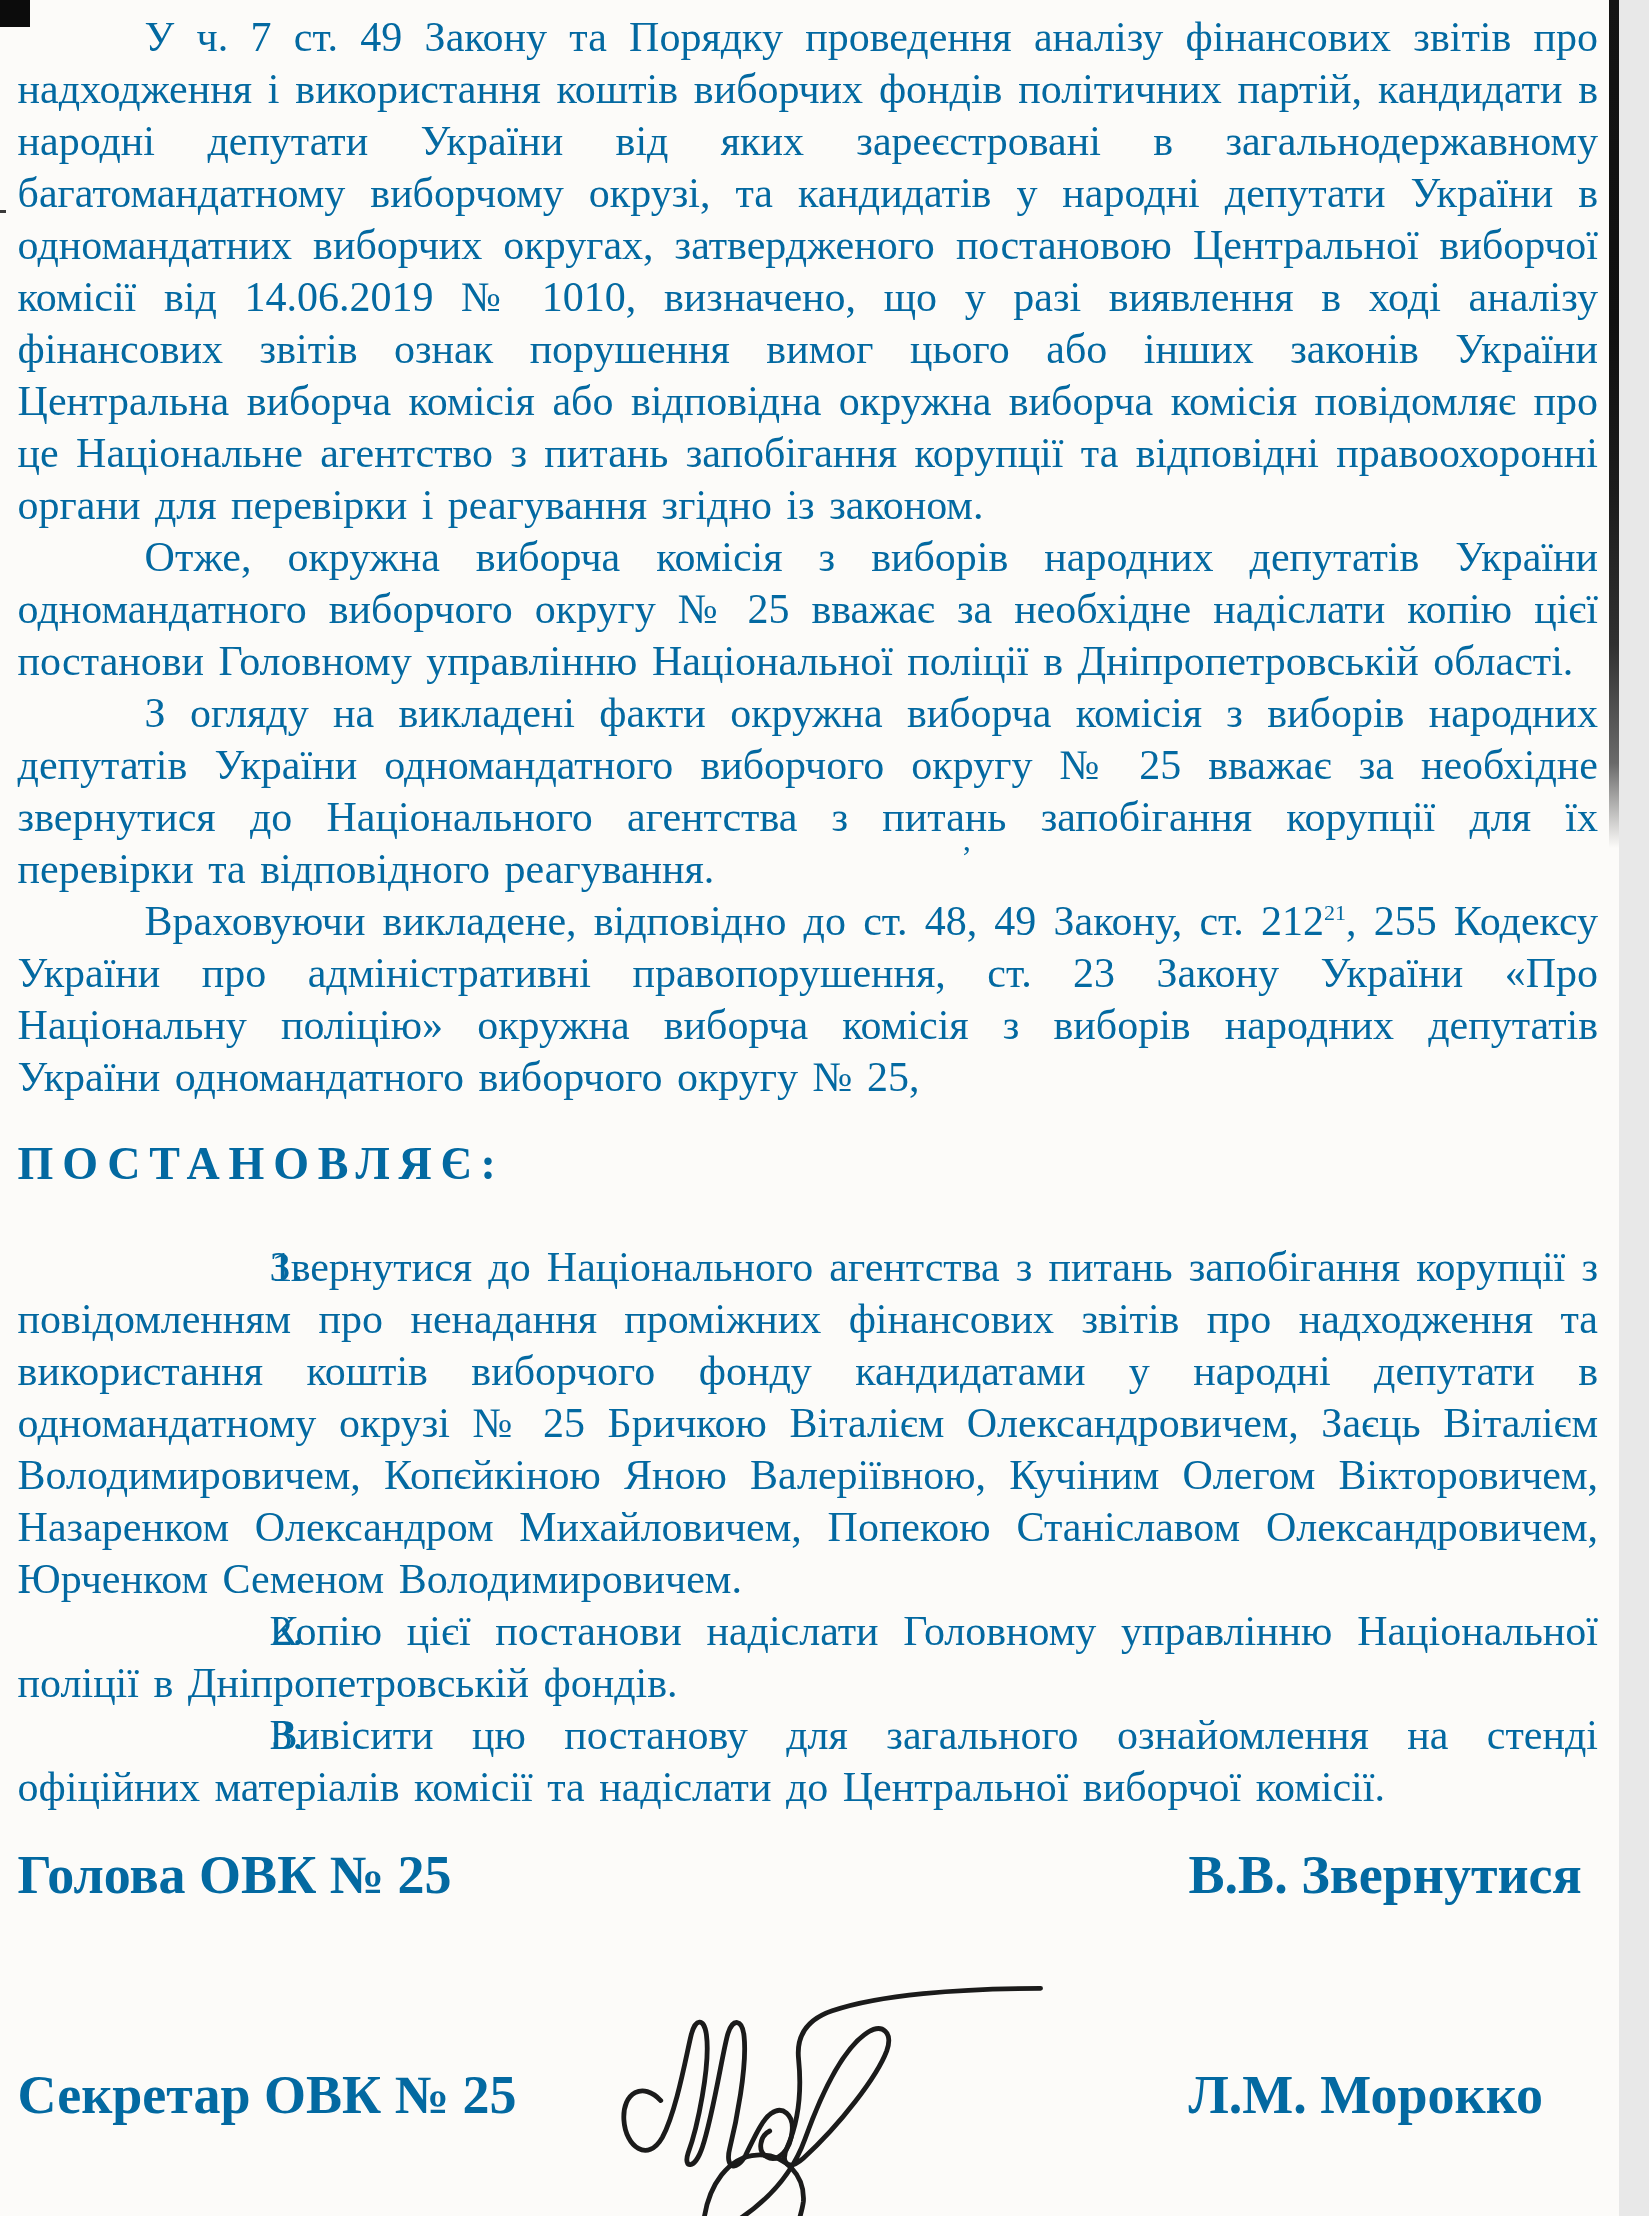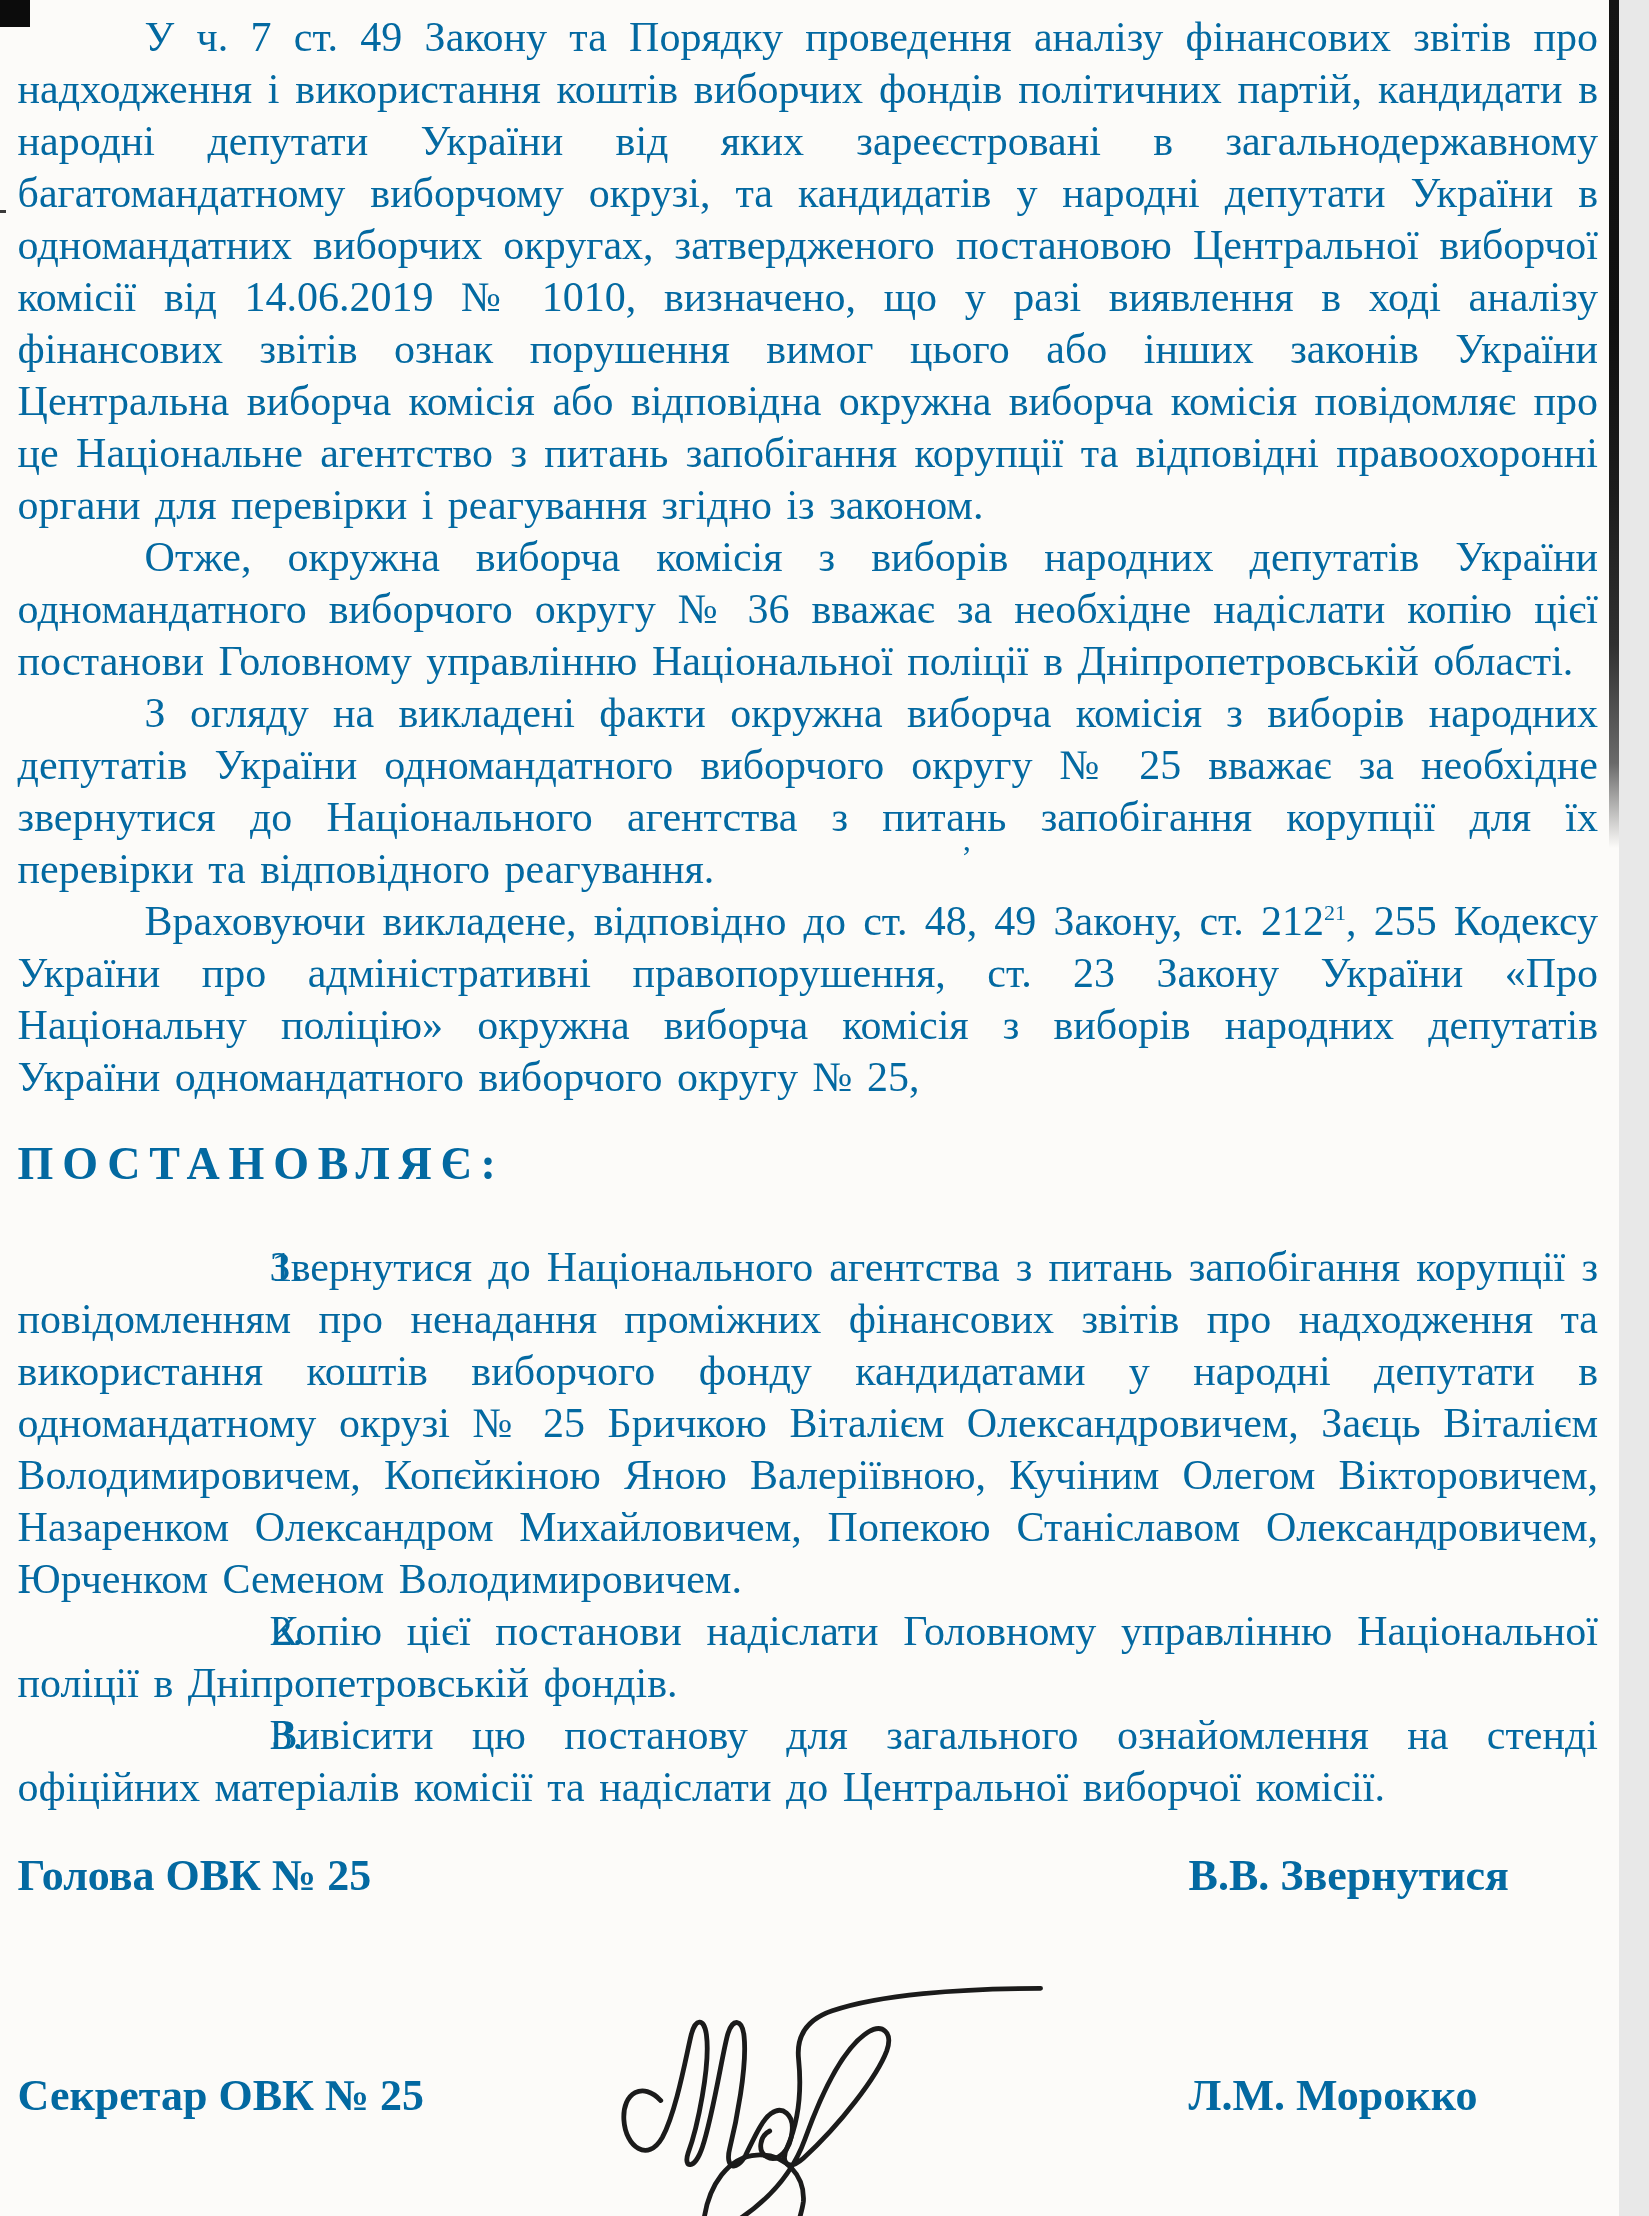--- a/index.html
+++ b/index.html
@@ -40,21 +40,21 @@
     text-align:right;
     text-indent:0 !important;
     font-weight:bold;
     font-size:46px !important;
     letter-spacing:8.8px;
     word-spacing:0 !important;
   }
   .item-num { display:inline-block; width:125px; }
   .sig-row {
     position:absolute; left:17.6px; right:19px;
-    font-weight:bold; font-size:44px; line-height:53px;
+    font-weight:bold; font-size:54px; line-height:53px;
     white-space:nowrap;
   }
   .sig-row-head { top:1849px; }
   .sig-row-secretary { top:2069px; }
   .sig-name { position:absolute; left:1171px; top:0; }
   .signature-svg { position:absolute; left:446px; top:1921px; }
   
   .corner-mark {
     position:absolute; left:0; top:0; width:30px; height:27px;
     background:#0c0c0c;
@@ -70,21 +70,21 @@
   .speck-b { left:1628px; top:2043px; width:7.2px; height:3.2px; background:#8a8a8a; }
   .speck-c { left:1622px; top:2210px; width:11.2px; height:4px; background:#777; }
 </style>
 </head>
 <body>
 
 <div class="page">
 
   <div class="doc">
     <p>У ч. 7 ст. 49 Закону та Порядку проведення аналізу фінансових звітів про надходження і використання коштів виборчих фондів політичних партій, кандидати в народні депутати України від яких зареєстровані в загальнодержавному багатомандатному виборчому окрузі, та кандидатів у народні депутати України в одномандатних виборчих округах, затвердженого постановою Центральної виборчої комісії від 14.06.2019 № 1010, визначено, що у разі виявлення в ході аналізу фінансових звітів ознак порушення вимог цього або інших законів України Центральна виборча комісія або відповідна окружна виборча комісія повідомляє про це Національне агентство з питань запобігання корупції та відповідні правоохоронні органи для перевірки і реагування згідно із законом.</p>
-    <p>Отже, окружна виборча комісія з виборів народних депутатів України одномандатного виборчого округу № 36 вважає за необхідне надіслати копію цієї постанови Головному управлінню Національної поліції в Дніпропетровській області.</p>
+    <p>Отже, окружна виборча комісія з виборів народних депутатів України одномандатного виборчого округу № 25 вважає за необхідне надіслати копію цієї постанови Головному управлінню Національної поліції в Дніпропетровській області.</p>
     <p><span>З огляду на викладені факти окружна виборча комісія з виборів народних депутатів України одномандатного виборчого округу № 25 вважає за необхідне звернутися до Національного агентства з питань запобігання корупції для їх перевірки та відповідного реагування.</span><span class="stray-mark">’</span></p>
     <p><span>Враховуючи викладене, відповідно до ст. 48, 49 Закону, ст. 212</span><span class="sup">21</span><span>, 255 Кодексу України про адміністративні правопорушення, ст. 23 Закону України «Про Національну поліцію» окружна виборча комісія з виборів народних депутатів України одномандатного виборчого округу № 25,</span></p>
 
     <p class="heading">ПОСТАНОВЛЯЄ:</p>
 
     <p class="item"><span class="item-num">1.</span><span>Звернутися до Національного агентства з питань запобігання корупції з повідомленням про ненадання проміжних фінансових звітів про надходження та використання коштів виборчого фонду кандидатами у народні депутати в одномандатному окрузі № 25 Бричкою Віталієм Олександровичем, Заєць Віталієм Володимировичем, Копєйкіною Яною Валеріївною, Кучіним Олегом Вікторовичем, Назаренком Олександром Михайловичем, Попекою Станіславом Олександровичем, Юрченком Семеном Володимировичем.</span></p>
     <p class="item"><span class="item-num">2.</span><span>Копію цієї постанови надіслати Головному управлінню Національної поліції в Дніпропетровській фондів.</span></p>
     <p class="item"><span class="item-num">3.</span><span>Вивісити цю постанову для загального ознайомлення на стенді офіційних матеріалів комісії та надіслати до Центральної виборчої комісії.</span></p>
   </div>
 

